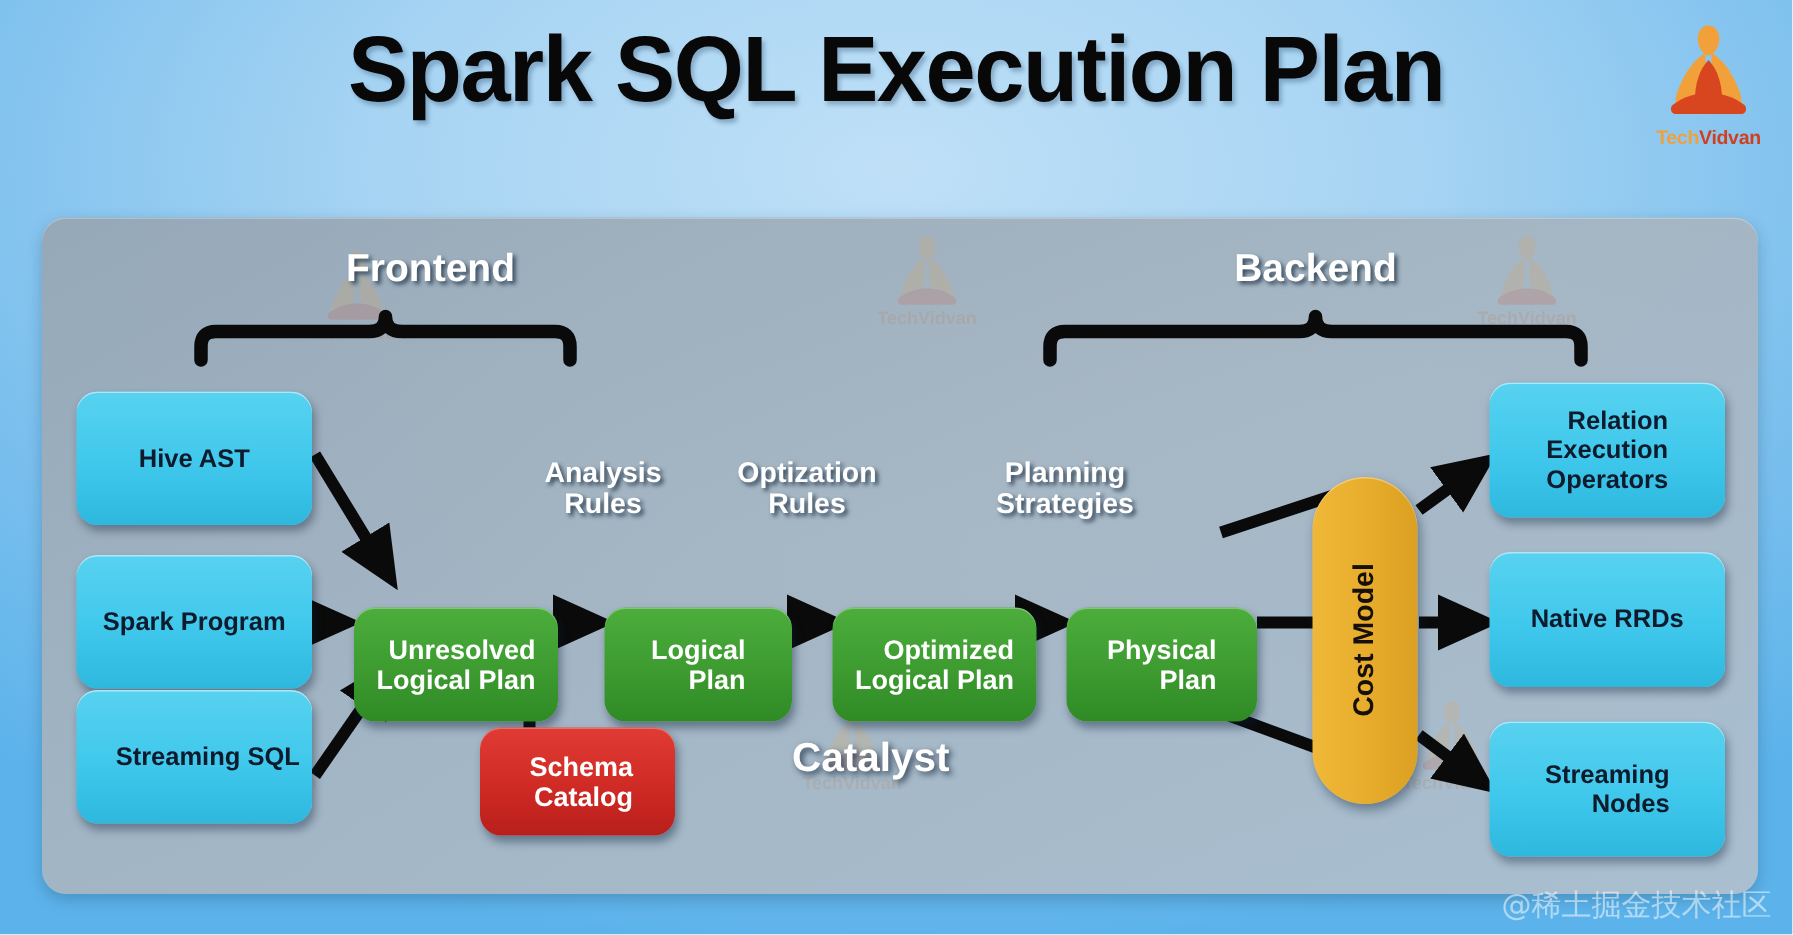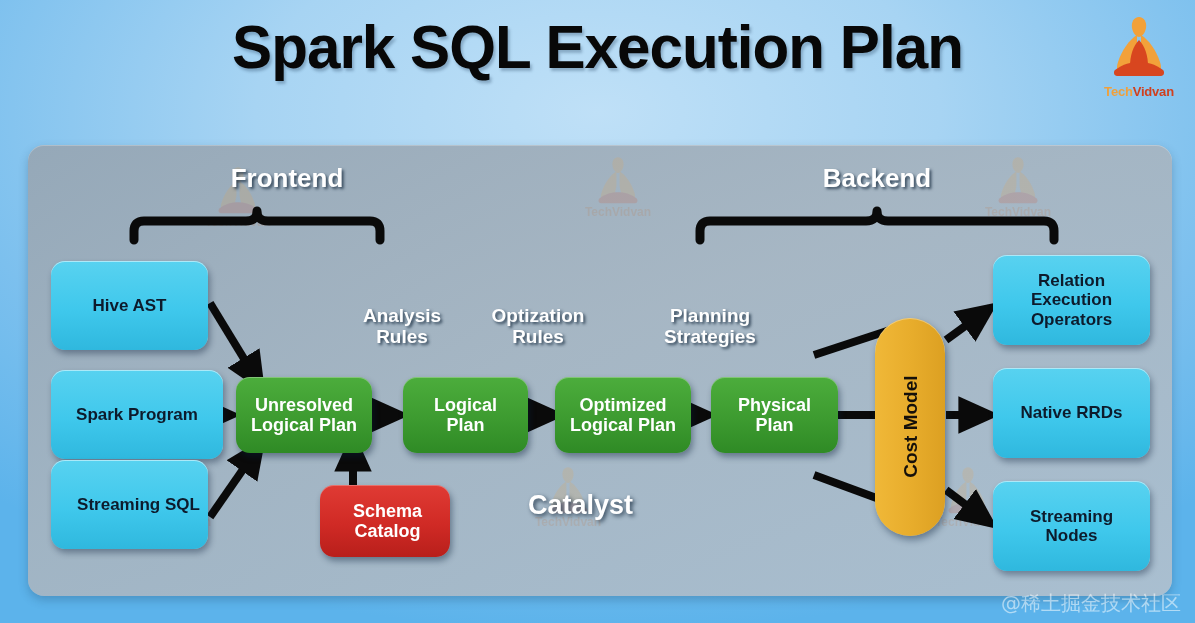--- a/index.html
+++ b/index.html
@@ -121,39 +121,40 @@
     text-shadow: 2px 2px 4px rgba(20,40,60,0.8);
     white-space: nowrap;
   }
 
   
   .node {
     position: absolute;
     display: flex;
     align-items: center;
     justify-content: center;
-    text-align: center;
+    text-align: right;
     border-radius: 14px;
     font-weight: bold;
     line-height: 1.12;
     white-space: pre-line;
     box-sizing: border-box;
     padding: 2px 6px;
   }
   .node.cyan {
     background: linear-gradient(180deg, #58d2f0 0%, #3fc8ec 55%, #2fb8de 100%);
     color: #0d1b2c;
     font-size: 17px;
     box-shadow: 2px 4px 6px rgba(10,30,55,0.38), inset 0 1px 0 rgba(255,255,255,0.5);
   }
   .node.green {
     background: linear-gradient(180deg, #4cad3c 0%, #3d9b30 55%, #2f8a25 100%);
     color: #ffffff;
     font-size: 18px;
     box-shadow: 2px 4px 6px rgba(10,30,55,0.42), inset 0 1px 0 rgba(255,255,255,0.3);
+    margin-top: 28px;
   }
   .node.red {
     background: linear-gradient(180deg, #e03b34 0%, #d02a25 55%, #b81f1b 100%);
     color: #ffffff;
     font-size: 18px;
     box-shadow: 2px 4px 6px rgba(10,30,55,0.42), inset 0 1px 0 rgba(255,255,255,0.28);
     padding-left: 11px;
   }
   .node.gold {
     background: linear-gradient(90deg, #f0b838 0%, #e8ad2c 50%, #dca022 100%);
@@ -298,21 +299,21 @@
     <div class="rule-label" style="left:436px; top:160px; width:148px;">Optization
 Rules</div>
     <div class="rule-label" style="left:600px; top:160px; width:164px;">Planning
 Strategies</div>
 
     <div id="catalyst-label" style="left:500px; top:345px;">Catalyst</div>
 
     <div class="node cyan" style="left:23px; top:116px; width:157px; height:89px;">
       <span>Hive AST</span>
     </div>
-    <div class="node cyan" style="left:23px; top:225px; width:172px; height:89px;">
+    <div class="node cyan" style="left:23px; top:225px; width:157px; height:89px;">
       <span>Spark Program</span>
     </div>
     <div class="node cyan" style="left:23px; top:315px; width:157px; height:89px;padding-left:24px;">
       <span>Streaming SQL</span>
     </div>
 
     <div class="node green" style="left:208px; top:232px; width:136px; height:76px;">
       <span>Unresolved
 Logical Plan</span>
     </div>

